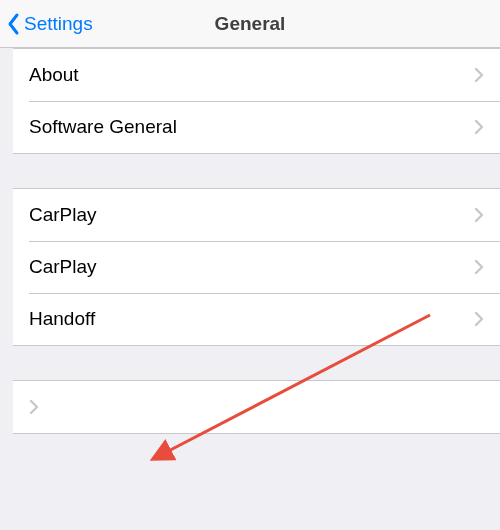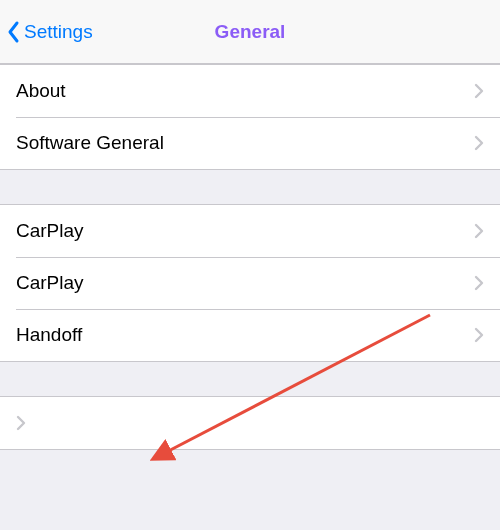--- a/index.html
+++ b/index.html
@@ -5,21 +5,21 @@
   * { margin: 0; padding: 0; box-sizing: border-box; }
   html, body {
     width: 500px;
     height: 530px;
     font-family: -apple-system, "Helvetica Neue", Helvetica, Arial, sans-serif;
     background: #efeff4;
     overflow: hidden;
     position: relative;
   }
   .navbar {
-    height: 64px;
+    height: 48px;
     background: #f8f8f8;
     border-bottom: 1px solid #c8c7cc;
     display: flex;
     align-items: center;
     position: relative;
   }
   .back-btn {
     display: flex;
     align-items: center;
     color: #007aff;
@@ -31,27 +31,28 @@
     width: 14px;
     height: 24px;
     margin-right: 4px;
   }
   .nav-title {
     position: absolute;
     left: 0; right: 0;
     text-align: center;
     font-size: 19px;
     font-weight: 600;
-    color: #8b5cf6;
+    color: #404040;
     pointer-events: none;
   }
   .group {
     background: #fff;
     border-top: 1px solid #c8c7cc;
     border-bottom: 1px solid #c8c7cc;
+    margin-left: 13px;
   }
   .gap { height: 34px; }
   .row {
     display: flex;
     align-items: center;
     height: 52px;
     padding: 0 16px;
     position: relative;
     cursor: pointer;
   }

